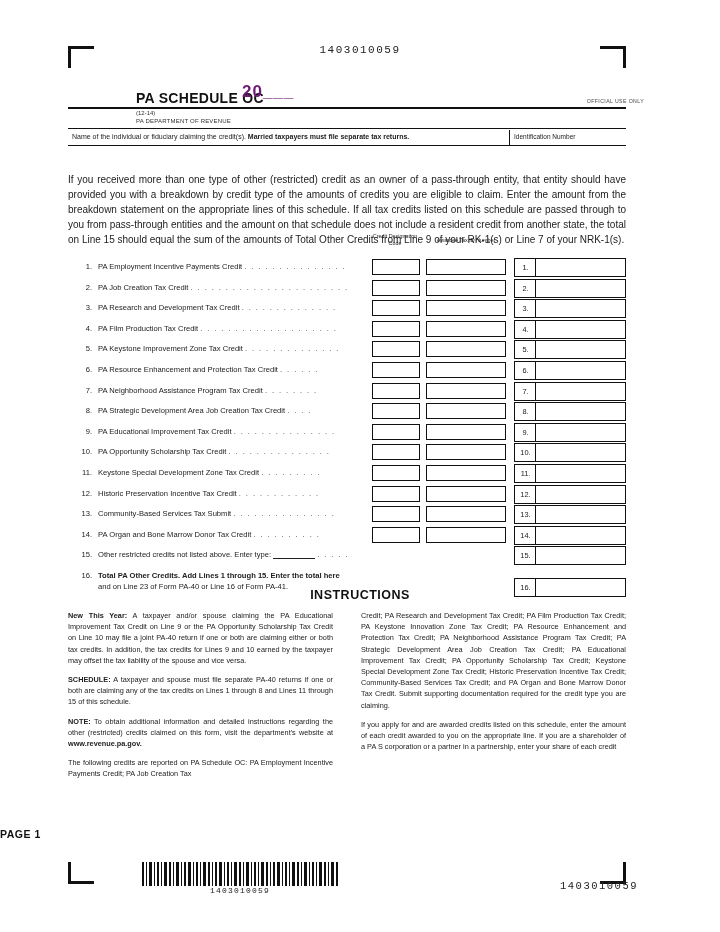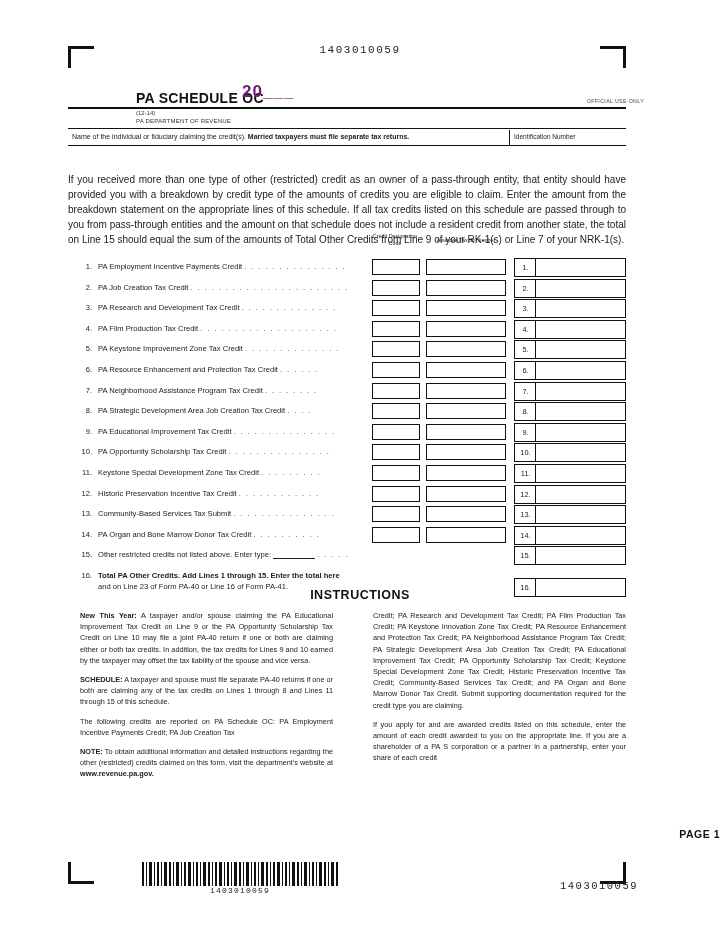--- a/index.html
+++ b/index.html
@@ -249,28 +249,28 @@
     position: absolute;
     top: 0;
     width: 265px;
     font-size: 7.3px;
     line-height: 11.2px;
     text-align: justify;
     color: #222;
   }
   .col-l { left: 0; }
   .col-r { left: 293px; }
-  .col p { margin: 0 0 8px 12px; }
+  .col p { margin: 0 0 8px 0; }
   .col b { font-weight: bold; }
 
   
   .page-label {
     position: absolute;
     left: 0; top: 828px; width: 720px;
-    text-align: right;
+    text-align: left;
     font-size: 10.5px;
     font-weight: bold;
     letter-spacing: 0.5px;
     color: #111;
   }
   .barcode {
     position: absolute;
     left: 142px; top: 862px;
     width: 196px; height: 24px;
   }
@@ -521,24 +521,24 @@
 
   <div class="cols">
     <div class="col col-l">
       <p>
         <b>New This Year:</b><span> A taxpayer and/or spouse claiming the PA Educational Improvement Tax Credit on Line 9 or the PA Opportunity Scholarship Tax Credit on Line 10 may file a joint PA-40 return if one or both are claiming either or both tax credits. In addition, the tax credits for Lines 9 and 10 earned by the taxpayer may offset the tax liability of the spouse and vice versa.</span>
       </p>
       <p>
         <b>SCHEDULE:</b><span> A taxpayer and spouse must file separate PA-40 returns if one or both are claiming any of the tax credits on Lines 1 through 8 and Lines 11 through 15 of this schedule.</span>
       </p>
       <p>
-        <span>The following credits are reported on PA Schedule OC: PA Employment Incentive Payments Credit; PA Job Creation Tax</span>
+        <b>NOTE:</b><span> To obtain additional information and detailed instructions regarding the other (restricted) credits claimed on this form, visit the department's website at </span><b>www.revenue.pa.gov.</b>
       </p>
       <p>
-        <b>NOTE:</b><span> To obtain additional information and detailed instructions regarding the other (restricted) credits claimed on this form, visit the department's website at </span><b>www.revenue.pa.gov.</b>
+        <span>The following credits are reported on PA Schedule OC: PA Employment Incentive Payments Credit; PA Job Creation Tax</span>
       </p>
     </div>
     <div class="col col-r">
       <p>
         <span>Credit; PA Research and Development Tax Credit; PA Film Production Tax Credit; PA Keystone Innovation Zone Tax Credit; PA Resource Enhancement and Protection Tax Credit; PA Neighborhood Assistance Program Tax Credit; PA Strategic Development Area Job Creation Tax Credit; PA Educational Improvement Tax Credit; PA Opportunity Scholarship Tax Credit; Keystone Special Development Zone Tax Credit; Historic Preservation Incentive Tax Credit; Community-Based Services Tax Credit; and PA Organ and Bone Marrow Donor Tax Credit. Submit supporting documentation required for the credit type you are claiming.</span>
       </p>
       <p>
         <span>If you apply for and are awarded credits listed on this schedule, enter the amount of each credit awarded to you on the appropriate line. If you are a shareholder of a PA S corporation or a partner in a partnership, enter your share of each credit</span>
       </p>
     </div>

